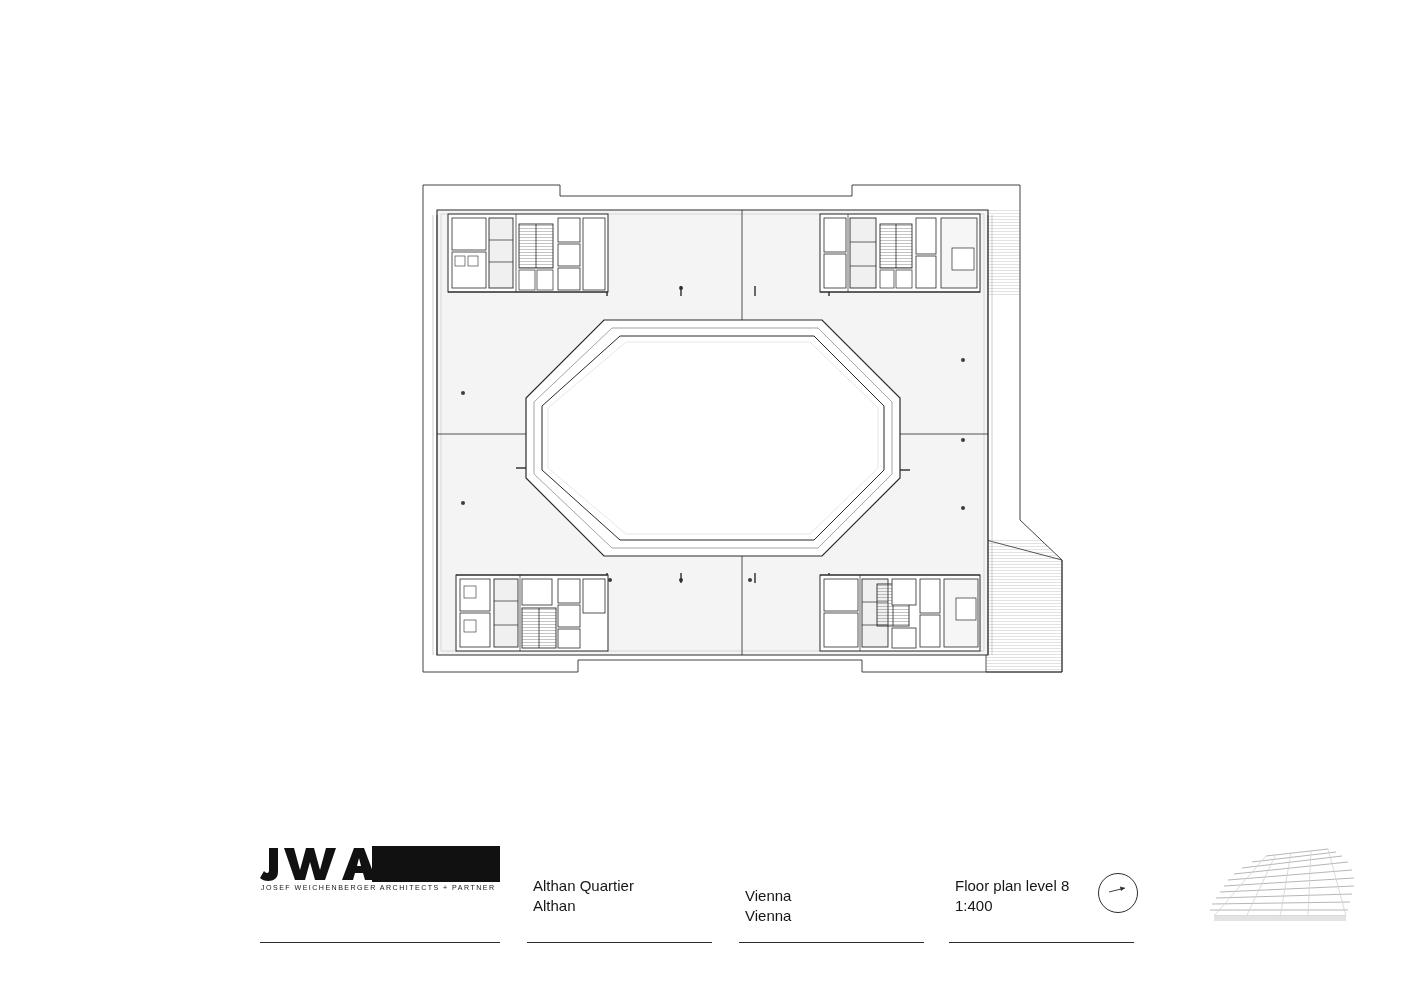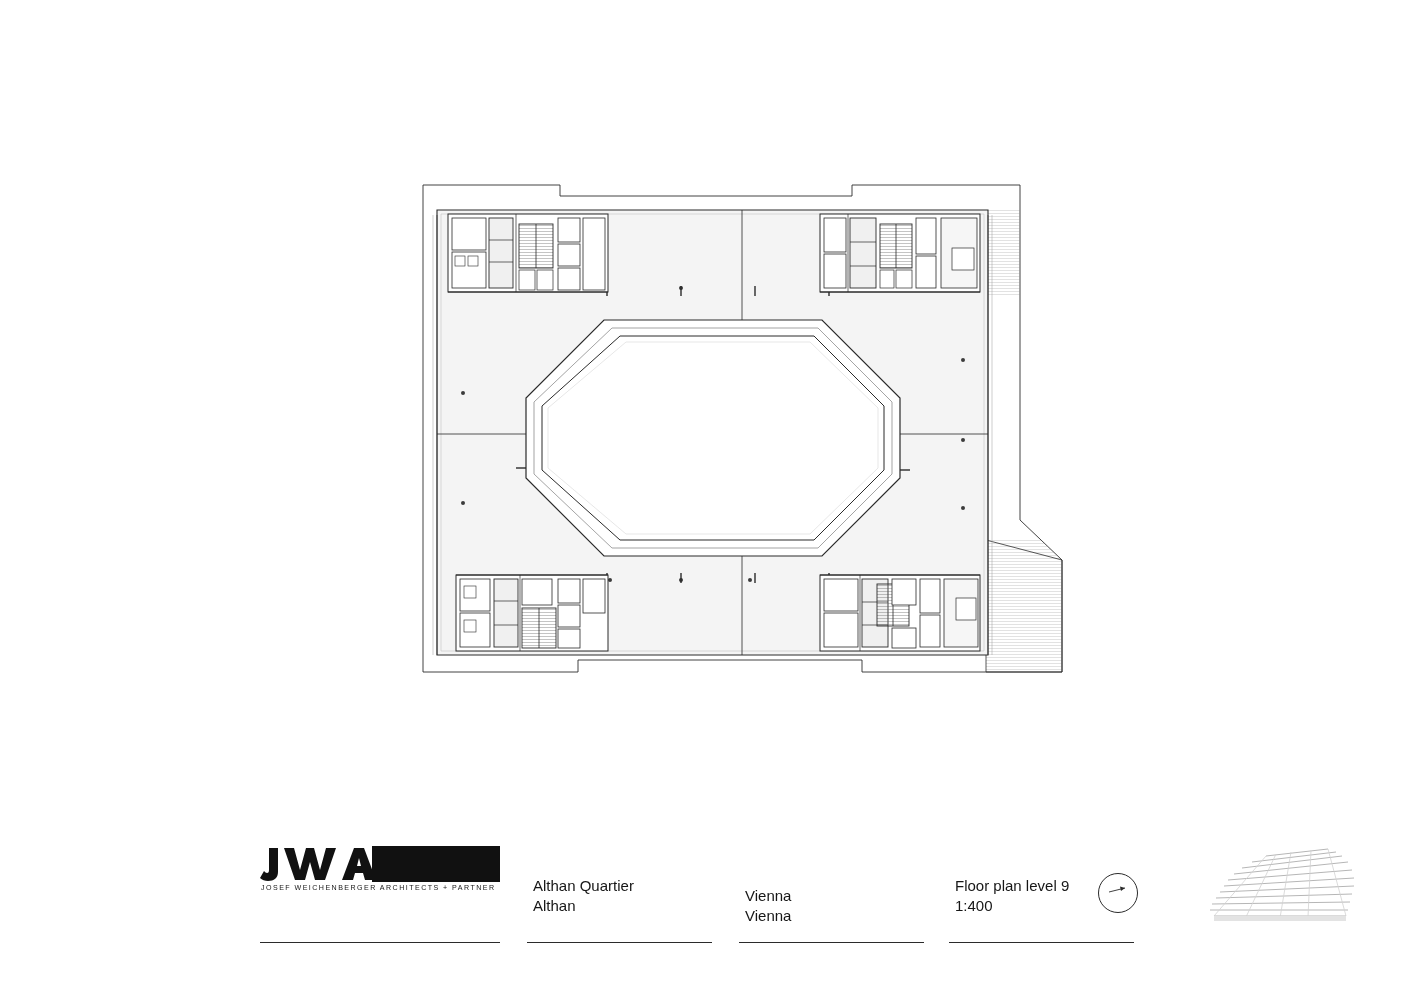--- a/index.html
+++ b/index.html
@@ -300,21 +300,21 @@
     <span>Althan Quartier</span>
     <span class="line2">Althan</span>
   </div>
 
   <div class="field" style="left:739px; top:48px;">
     <span>Vienna</span>
     <span class="line2">Vienna</span>
   </div>
 
   <div class="field" style="left:949px; top:38px;">
-    <span>Floor plan level 9</span>
+    <span>Floor plan level 8</span>
     <span class="line2">1:400</span>
   </div>
 
   <div class="rule" style="left:260px; width:240px;"></div>
   <div class="rule" style="left:527px; width:185px;"></div>
   <div class="rule" style="left:739px; width:185px;"></div>
   <div class="rule" style="left:949px; width:185px;"></div>
 
   <div class="north-circle">
     <svg width="36" height="36" viewBox="0 0 36 36">

